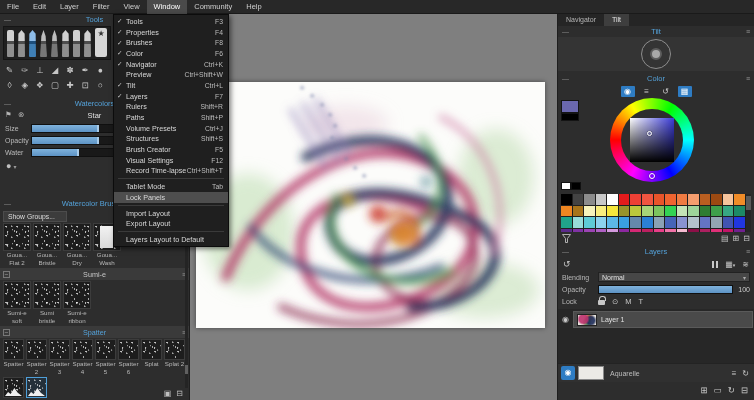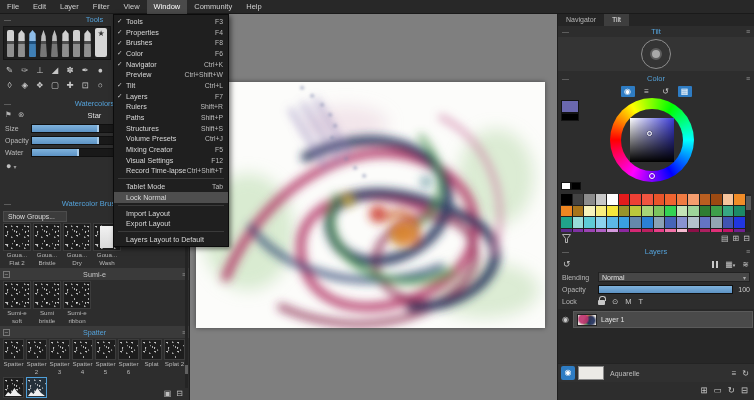--- a/index.html
+++ b/index.html
@@ -665,52 +665,52 @@
       <span class="wm-label">Rulers</span>
       <span class="wm-short">Shift+R</span>
     </div>
     <div class="wm-item">
       <span class="wm-check"></span>
       <span class="wm-label">Paths</span>
       <span class="wm-short">Shift+P</span>
     </div>
     <div class="wm-item">
       <span class="wm-check"></span>
+      <span class="wm-label">Volume Presets</span>
+      <span class="wm-short">Ctrl+J</span>
+    </div>
+    <div class="wm-item">
+      <span class="wm-check"></span>
       <span class="wm-label">Structures</span>
       <span class="wm-short">Shift+S</span>
     </div>
     <div class="wm-item">
       <span class="wm-check"></span>
-      <span class="wm-label">Volume Presets</span>
-      <span class="wm-short">Ctrl+J</span>
-    </div>
-    <div class="wm-item">
-      <span class="wm-check"></span>
-      <span class="wm-label">Mixing Creator</span>
+      <span class="wm-label">Brush Creator</span>
       <span class="wm-short">F5</span>
     </div>
     <div class="wm-item">
       <span class="wm-check"></span>
       <span class="wm-label">Visual Settings</span>
       <span class="wm-short">F12</span>
     </div>
     <div class="wm-item">
       <span class="wm-check"></span>
       <span class="wm-label">Record Time-lapse</span>
       <span class="wm-short">Ctrl+Shift+T</span>
     </div>
     <div class="wm-sep"></div>
     <div class="wm-item">
       <span class="wm-check"></span>
       <span class="wm-label">Tablet Mode</span>
       <span class="wm-short">Tab</span>
     </div>
     <div class="wm-item hl">
       <span class="wm-check"></span>
-      <span class="wm-label">Lock Normal</span>
+      <span class="wm-label">Lock Panels</span>
       <span class="wm-short"></span>
     </div>
     <div class="wm-sep"></div>
     <div class="wm-item">
       <span class="wm-check"></span>
       <span class="wm-label">Import Layout</span>
       <span class="wm-short"></span>
     </div>
     <div class="wm-item">
       <span class="wm-check"></span>

